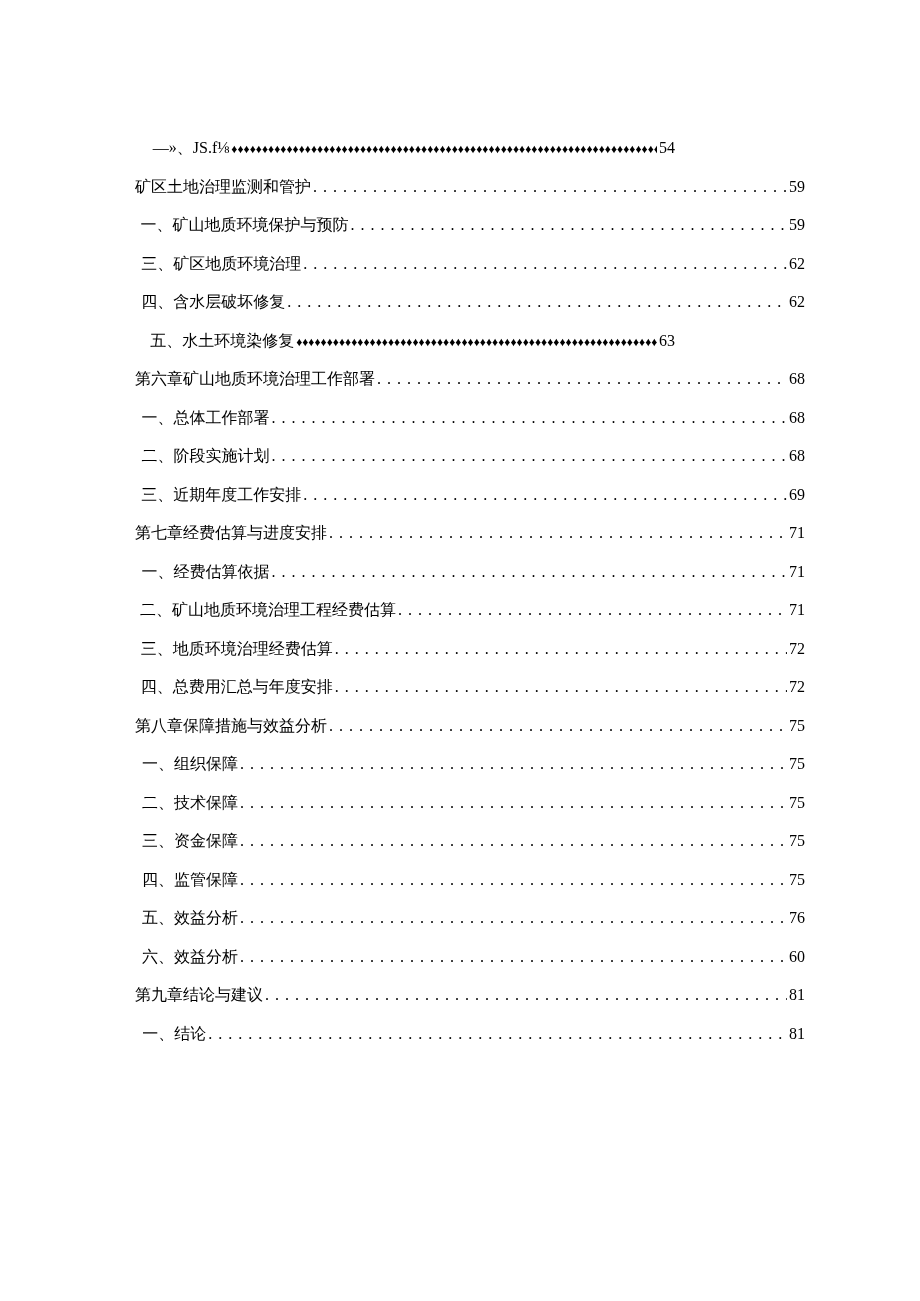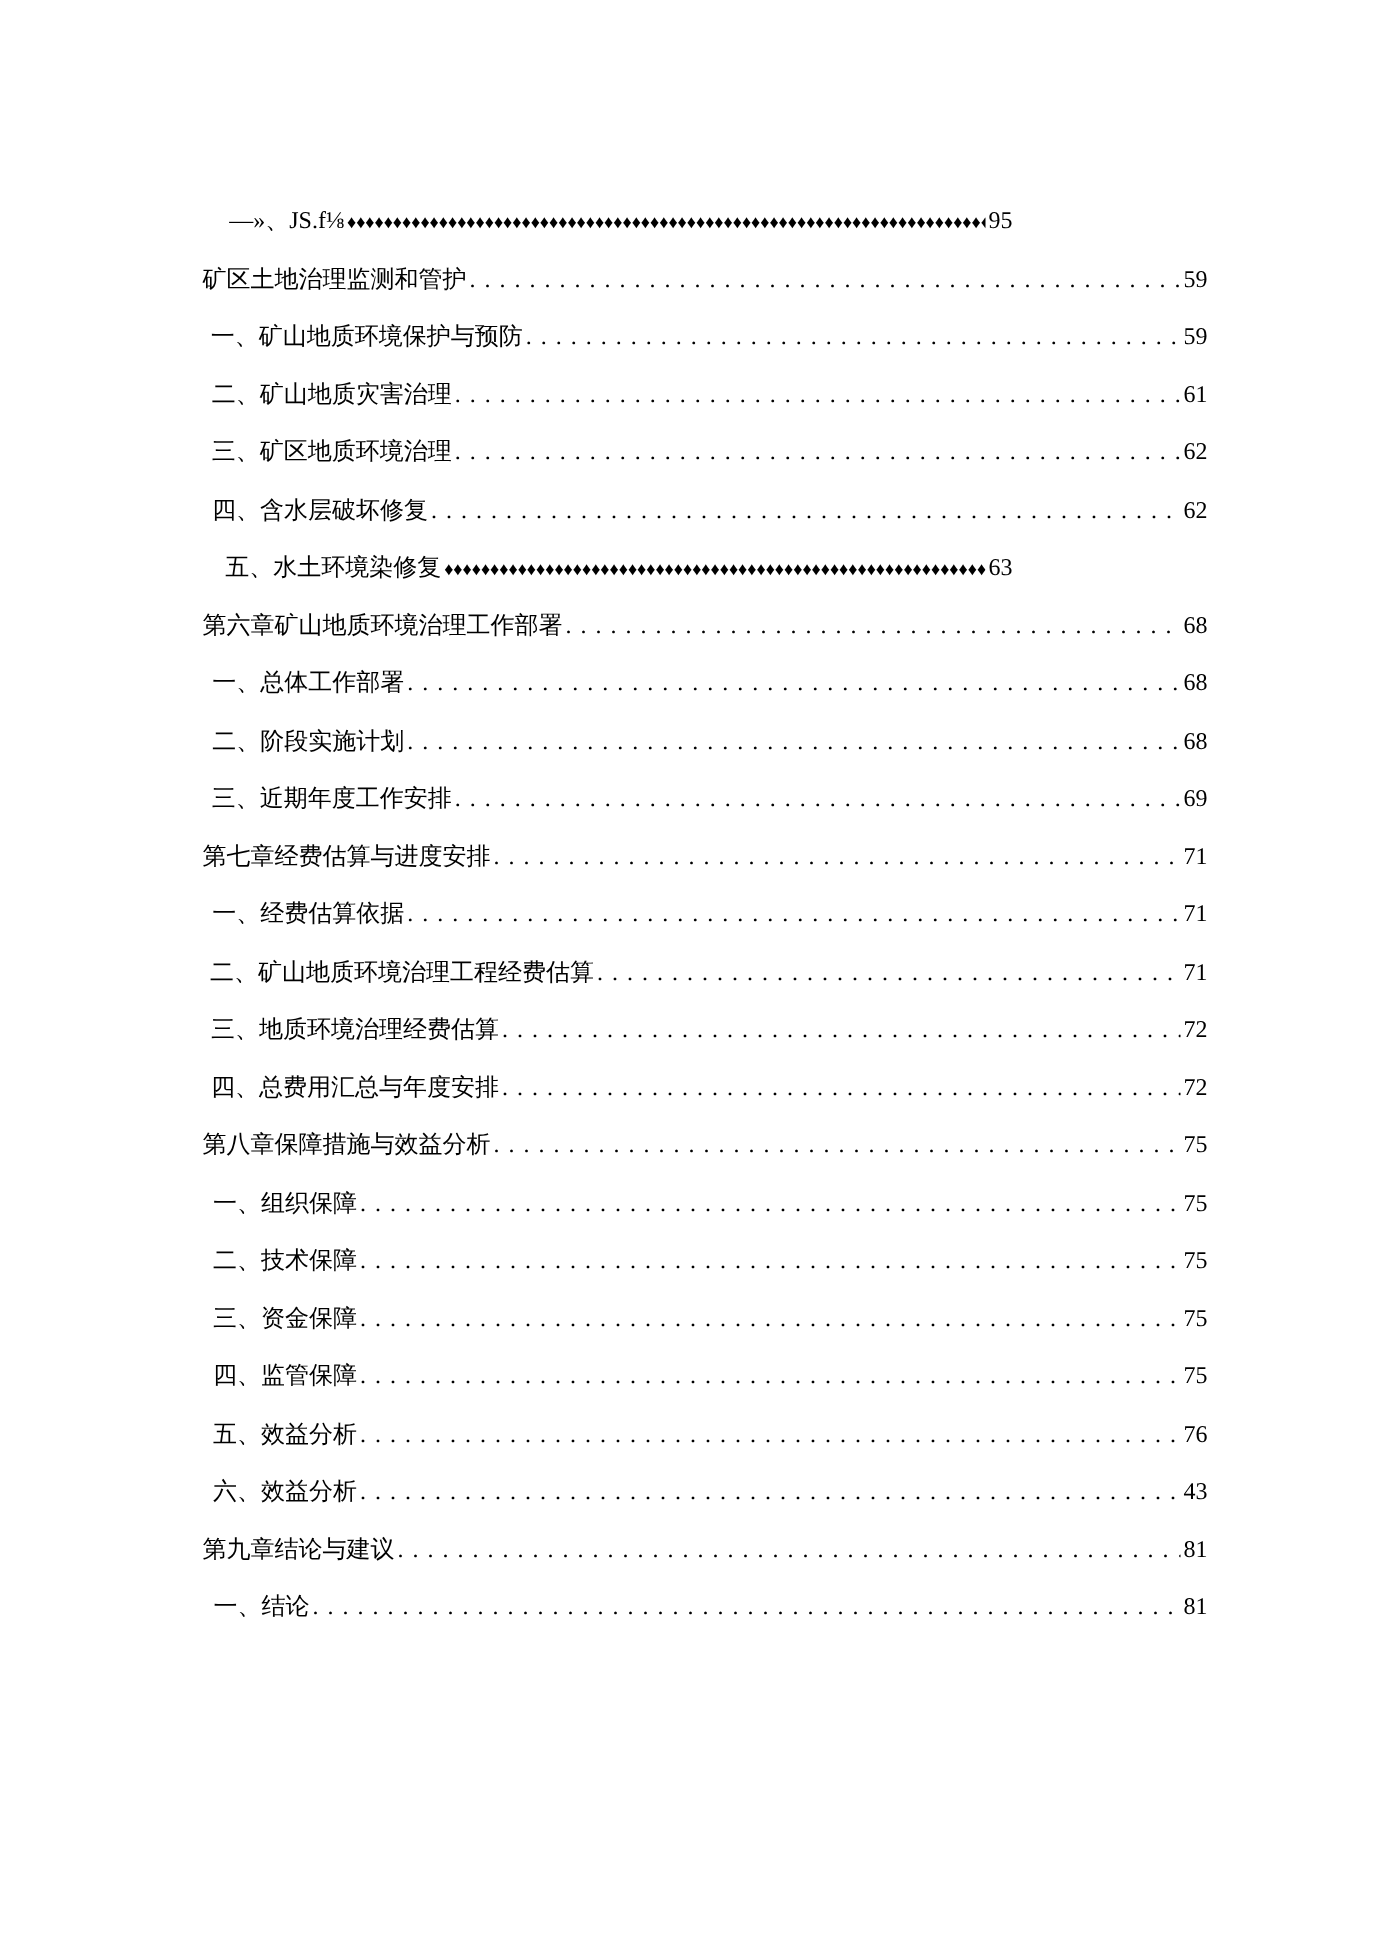--- a/index.html
+++ b/index.html
@@ -59,39 +59,33 @@
 </style>
 </head>
 <body>
 
 <div class="page">
   <div id="toc-container">
       <div class="toc-line level-2 short-line">
         <span class="toc-indent"></span>
         <span class="toc-label">—»、JS.f⅛</span>
         <span class="toc-leader diamonds"></span>
-        <span class="toc-page">95</span>
+        <span class="toc-page">54</span>
       </div>
       <div class="toc-line level-1">
         <span class="toc-indent"></span>
         <span class="toc-label">矿区土地治理监测和管护</span>
         <span class="toc-leader dots"></span>
         <span class="toc-page">59</span>
       </div>
       <div class="toc-line level-2">
         <span class="toc-indent"></span>
         <span class="toc-label">一、矿山地质环境保护与预防</span>
         <span class="toc-leader dots"></span>
         <span class="toc-page">59</span>
-      </div>
-      <div class="toc-line level-2">
-        <span class="toc-indent"></span>
-        <span class="toc-label">二、矿山地质灾害治理</span>
-        <span class="toc-leader dots"></span>
-        <span class="toc-page">61</span>
       </div>
       <div class="toc-line level-2">
         <span class="toc-indent"></span>
         <span class="toc-label">三、矿区地质环境治理</span>
         <span class="toc-leader dots"></span>
         <span class="toc-page">62</span>
       </div>
       <div class="toc-line level-2">
         <span class="toc-indent"></span>
         <span class="toc-label">四、含水层破坏修复</span>
@@ -191,21 +185,21 @@
       <div class="toc-line level-2">
         <span class="toc-indent"></span>
         <span class="toc-label">五、效益分析</span>
         <span class="toc-leader dots"></span>
         <span class="toc-page">76</span>
       </div>
       <div class="toc-line level-2">
         <span class="toc-indent"></span>
         <span class="toc-label">六、效益分析</span>
         <span class="toc-leader dots"></span>
-        <span class="toc-page">43</span>
+        <span class="toc-page">60</span>
       </div>
       <div class="toc-line level-1">
         <span class="toc-indent"></span>
         <span class="toc-label">第九章结论与建议</span>
         <span class="toc-leader dots"></span>
         <span class="toc-page">81</span>
       </div>
       <div class="toc-line level-2">
         <span class="toc-indent"></span>
         <span class="toc-label">一、结论</span>

